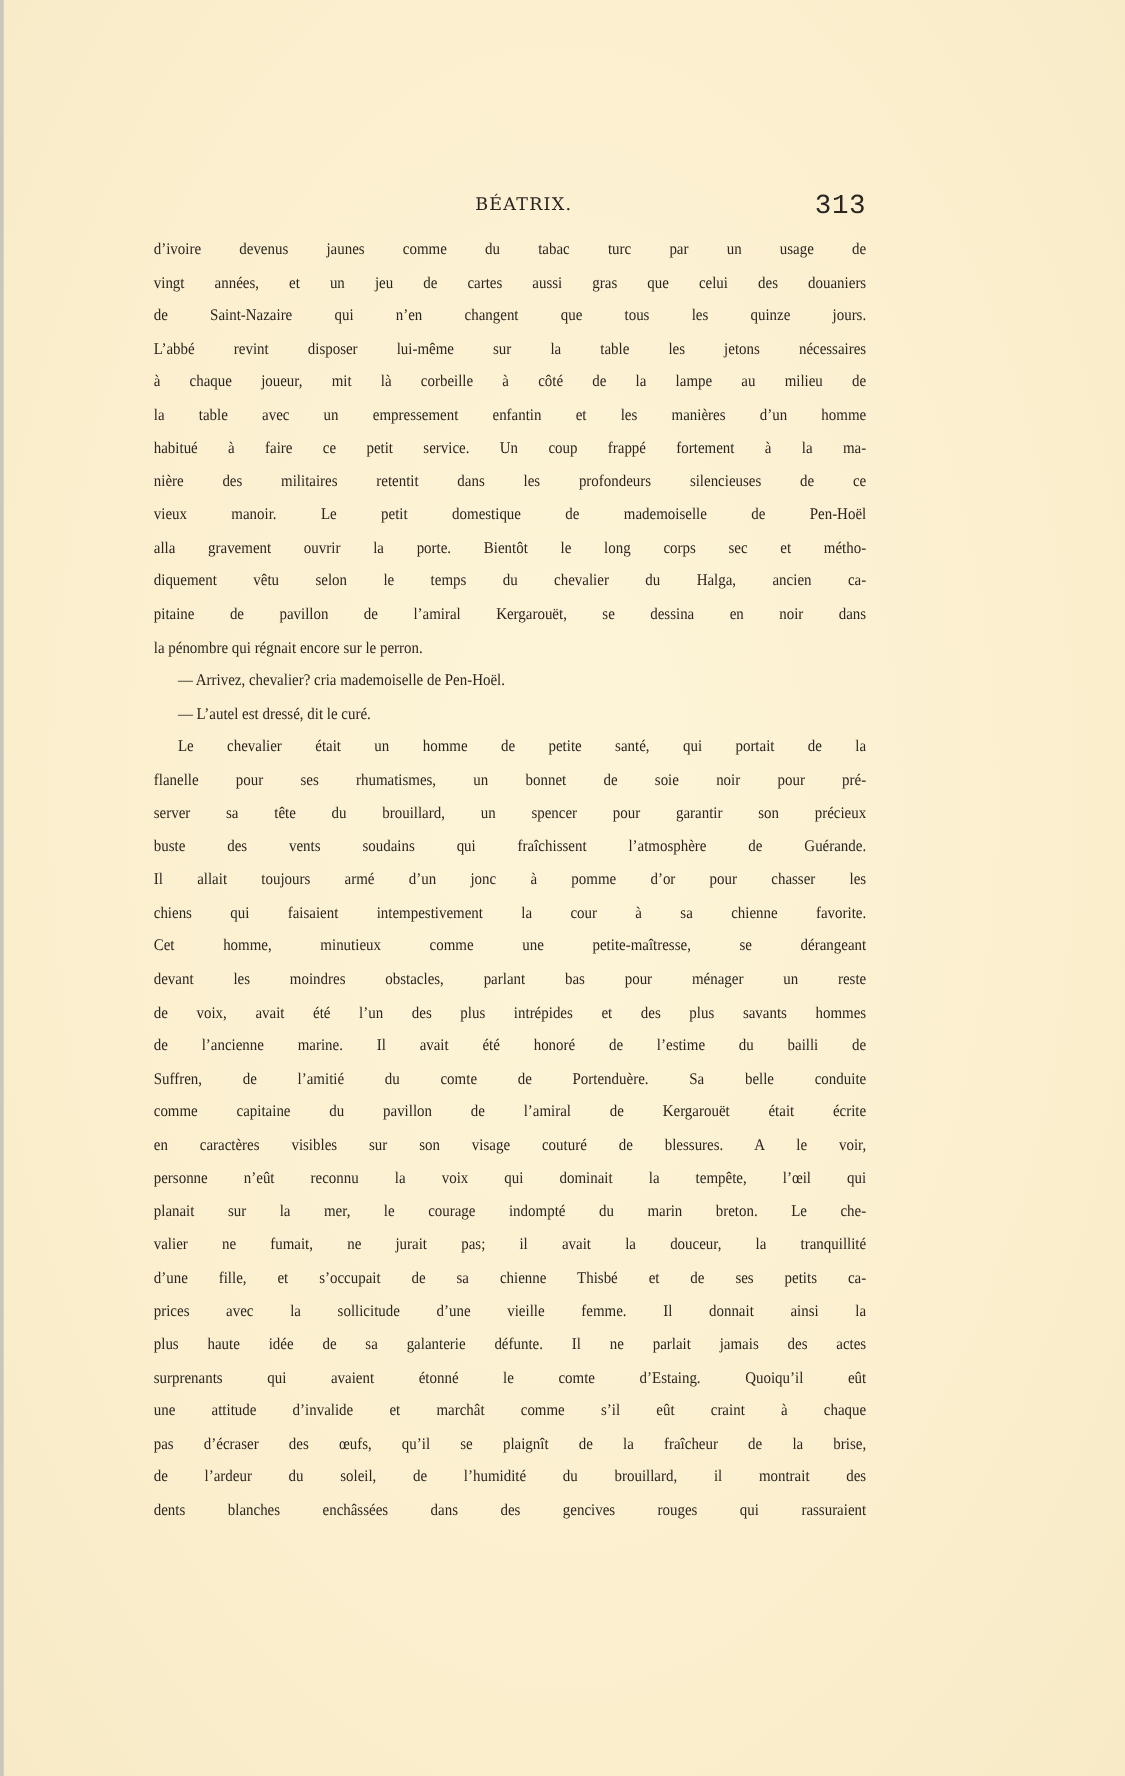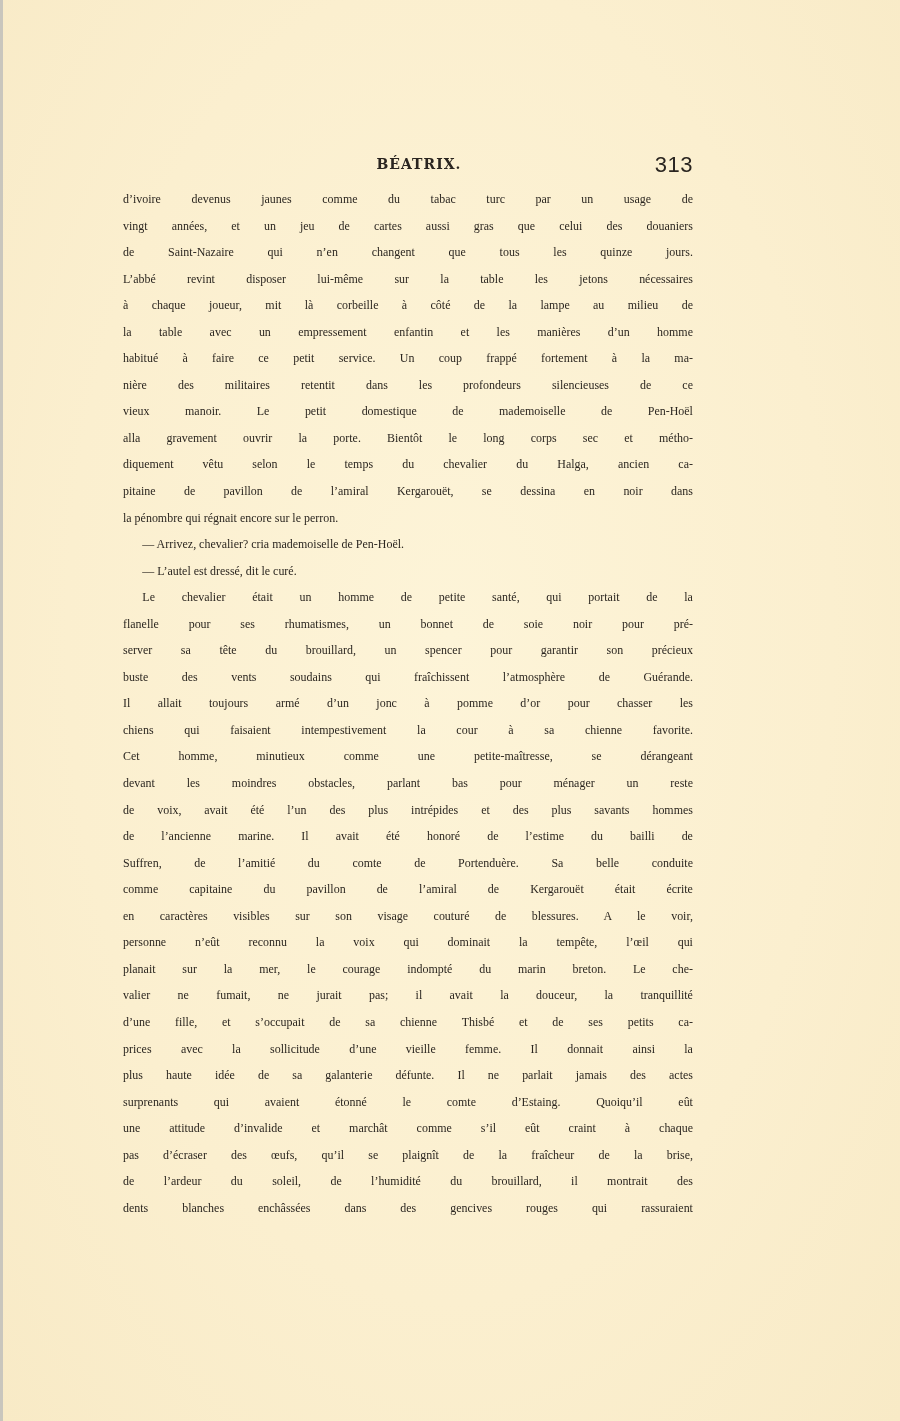--- a/index.html
+++ b/index.html
@@ -38,29 +38,29 @@
       font-family: "DejaVu Serif", serif;
       color: #2a2520;
     }
     .running-title {
       position: absolute;
       left: 0;
       right: 0;
       text-align: center;
       top: 4px;
       font-size: 14px;
-      font-weight: bold;
+      font-weight: normal;
       letter-spacing: 1px;
       padding-left: 22px;
     }
     .page-number {
       position: absolute;
       right: 0;
       top: 0;
-      font-family: Liberation Sans, sans-serif;
+      font-family: Liberation Mono, monospace;
       font-size: 22px;
       letter-spacing: 0.5px;
     }
     .text-block {
       position: absolute;
       top: 186px;
       left: 123px;
       width: 570px;
       font-family: "Liberation Serif", serif;
       font-size: 13px;

